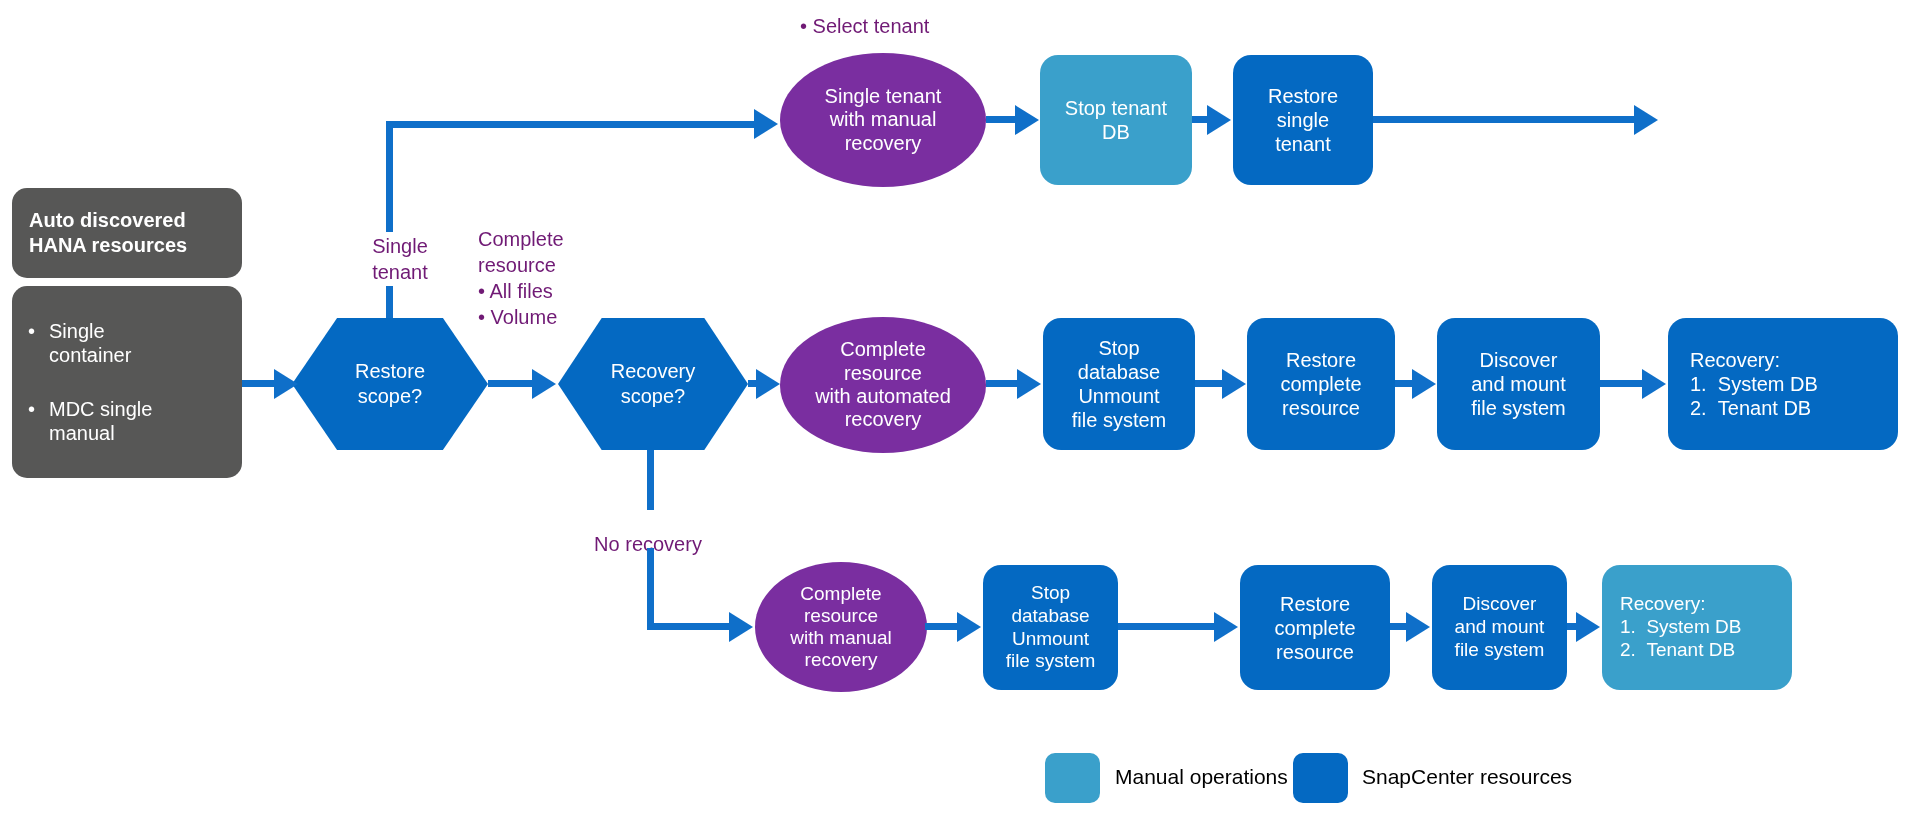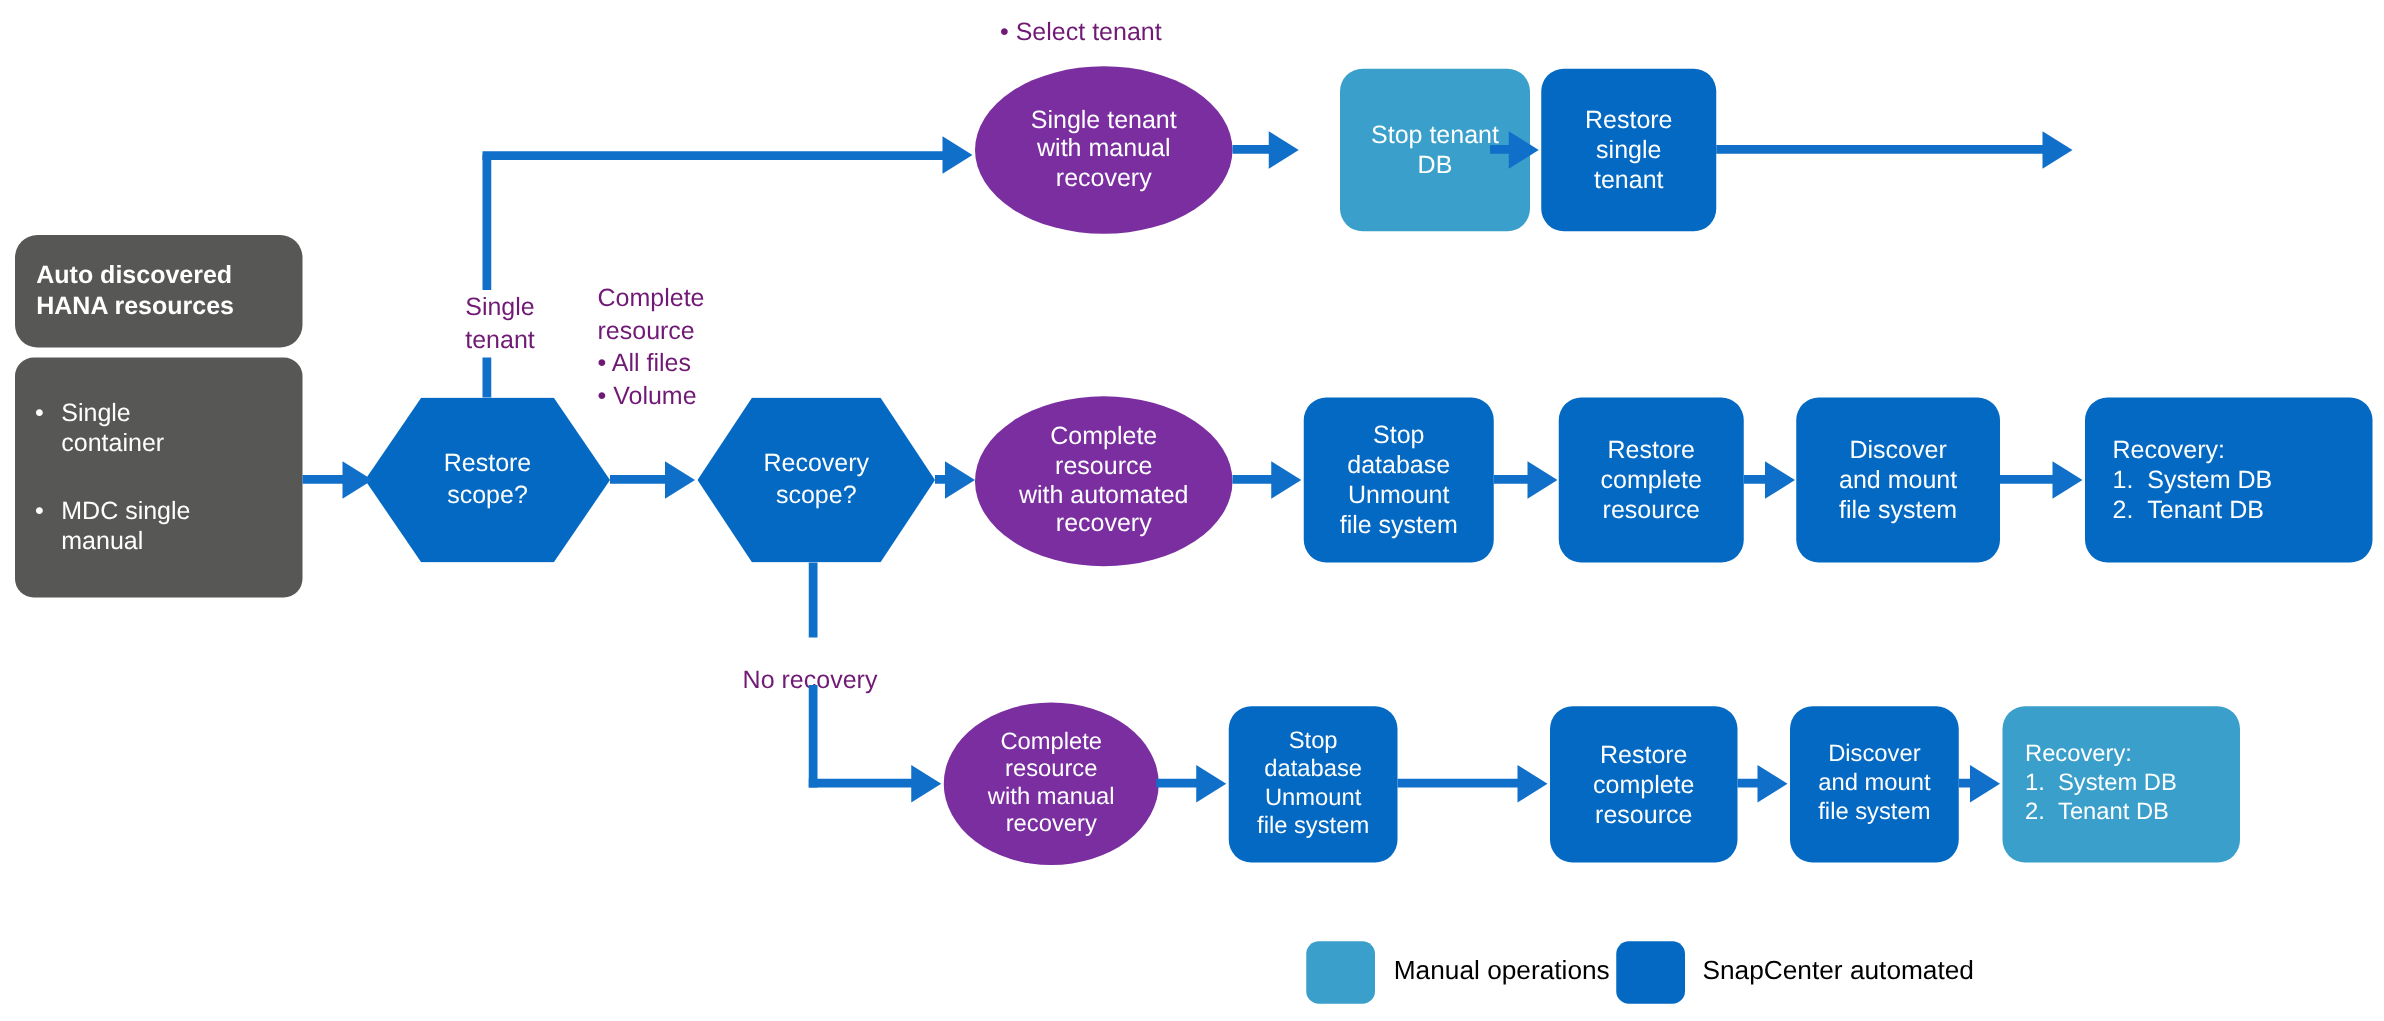--- a/index.html
+++ b/index.html
@@ -14,21 +14,21 @@
     align-items:center;justify-content:center;text-align:center;
     font-size:20px;line-height:1.2;
   }
   .box.leftalign{justify-content:flex-start;text-align:left;padding-left:22px;box-sizing:border-box;}
   .snapcenter{background:#0469c2;}
   .manual{background:#3aa0cb;}
   .graybox{
     position:absolute;background:#575756;border-radius:15px;color:#fff;
     display:flex;flex-direction:column;justify-content:center;box-sizing:border-box;
   }
-  .graybox.title{font-weight:bold;font-size:20px;line-height:1.25;padding-left:17px;border-radius:18px;}
+  .graybox.title{font-weight:bold;font-size:20px;line-height:1.25;padding-left:17px;}
   .graybox.list{font-size:20px;line-height:1.2;padding-left:16px;gap:30px;}
   .bullet-item{display:flex;gap:14px;align-items:flex-start;}
   .bullet-item .marker{flex:0 0 auto;}
   .hex{
     position:absolute;background:#0469c2;color:#fff;display:flex;align-items:center;
     justify-content:center;text-align:center;font-size:20px;line-height:1.25;
     clip-path:polygon(0 50%,23% 0,77% 0,100% 50%,77% 100%,23% 100%);
   }
   .ellipse{
     position:absolute;background:#7a2ea0;border-radius:50%;color:#fff;display:flex;
@@ -107,21 +107,21 @@
 with automated
 recovery</span>
   </div>
   <div class="ellipse" style="left:755px;top:562px;width:172px;height:130px;font-size:19px;">
     <span class="ml">Complete
 resource
 with manual
 recovery</span>
   </div>
 
-  <div class="box manual" style="left:1072px;top:55px;width:152px;height:130px;">
+  <div class="box manual" style="left:1040px;top:55px;width:152px;height:130px;">
     <span class="ml">Stop tenant
 DB</span>
   </div>
   <div class="box snapcenter" style="left:1233px;top:55px;width:140px;height:130px;">
     <span class="ml">Restore
 single
 tenant</span>
   </div>
 
   <div class="box snapcenter" style="left:1043px;top:318px;width:152px;height:132px;">
@@ -208,15 +208,15 @@
   <div class="hline" style="left:1118px;top:623px;width:102px;"></div>
   <div class="head" style="left:1214px;top:612px;"></div>
   <div class="hline" style="left:1390px;top:623px;width:22px;"></div>
   <div class="head" style="left:1406px;top:612px;"></div>
   <div class="hline" style="left:1567px;top:623px;width:15px;"></div>
   <div class="head" style="left:1576px;top:612px;"></div>
 
   <div class="swatch manual" style="left:1045px;top:753px;"></div>
   <div class="legend-label" style="left:1115px;top:765px;">Manual operations</div>
   <div class="swatch snapcenter" style="left:1293px;top:753px;"></div>
-  <div class="legend-label" style="left:1362px;top:765px;">SnapCenter automated</div>
+  <div class="legend-label" style="left:1362px;top:765px;">SnapCenter resources</div>
 
 </div>
 
 </body></html>

